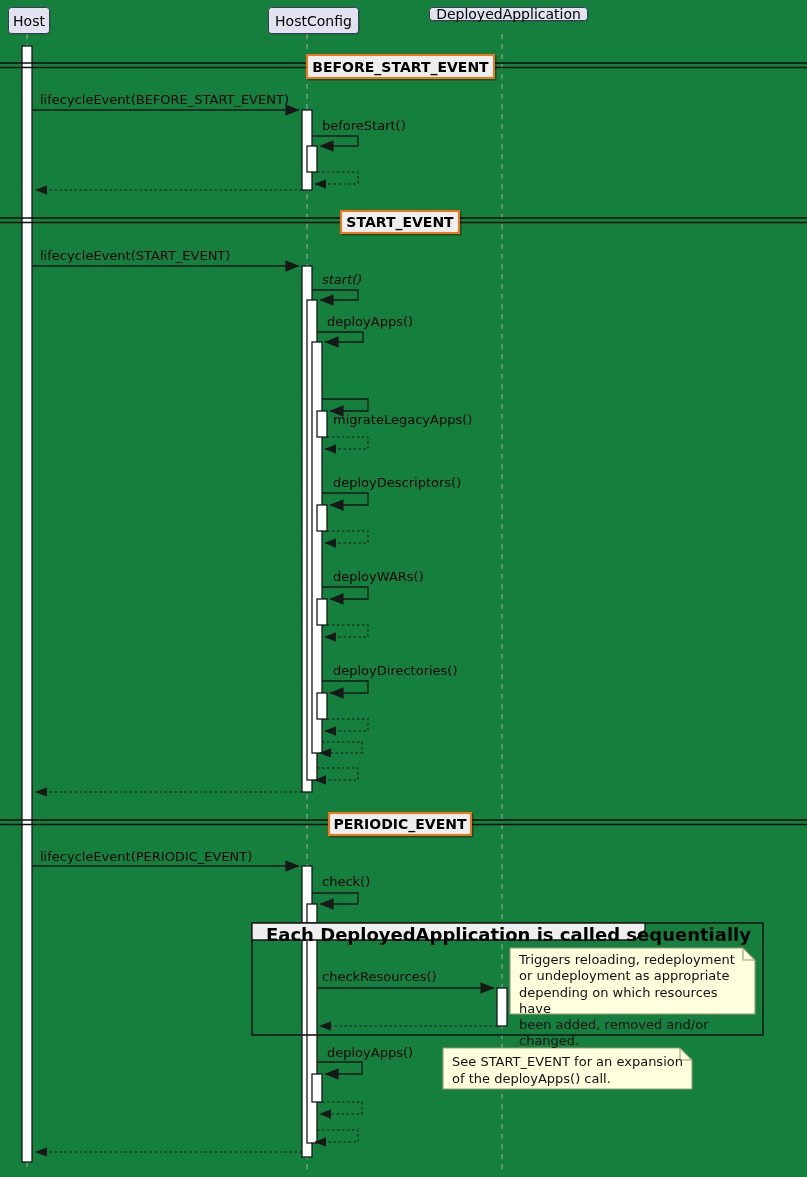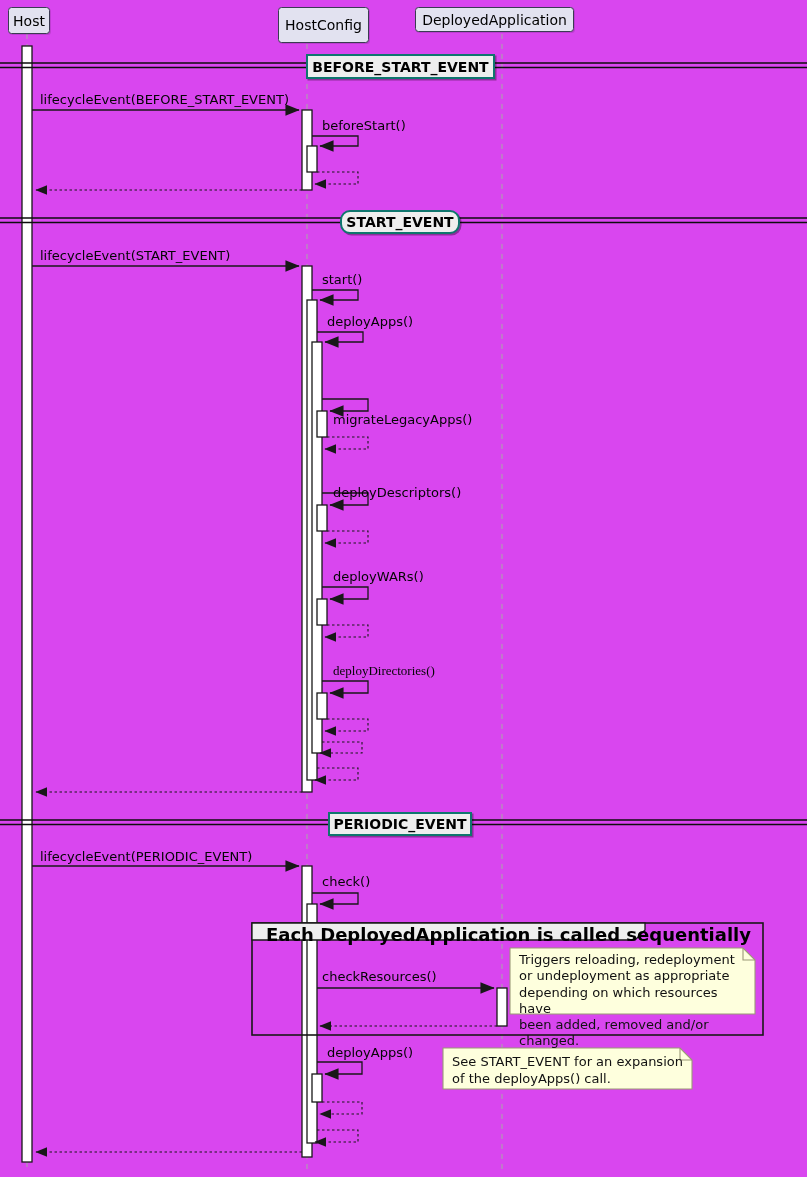--- a/index.html
+++ b/index.html
@@ -1,38 +1,38 @@
 <!DOCTYPE html>
 <html><head>
 <meta charset="utf-8">
 <style>
   * { margin:0; padding:0; box-sizing:border-box; }
   html,body { background:#ffffff; }
   #canvas {
     position:relative;
     width:807px; height:1177px;
-    background:#d946ef;
+    background:#15803d;
     font-family:"DejaVu Sans", "Liberation Sans", sans-serif;
     color:#000;
     overflow:hidden;
   }
   #gfx { position:absolute; left:0; top:0; }
   .participant {
     position:absolute;
     background:#E2E2F0;
     border:1.5px solid #3b3b53;
     border-radius:3.5px;
     display:flex; align-items:center; justify-content:center;
     font-size:14px;
     box-shadow:1px 1px 0 rgba(0,0,0,0.12);
   }
   .divider-box {
     position:absolute;
     background:#EEEEEE;
-    border:2px solid #0f766e;
+    border:2px solid #f97316;
     display:flex; align-items:center; justify-content:center;
     font-size:14px; font-weight:bold;
     box-shadow:1.5px 1.5px 0 rgba(0,0,0,0.35);
   }
   .mlabel {
     position:absolute;
     font-size:13px;
     white-space:nowrap;
     color:#050505;
   }
@@ -136,46 +136,46 @@
       <path d="M510,948 H743 L755,960 V1014 H510 Z" fill="#FEFFDD"></path>
       <path d="M743,948 V960 H755" fill="none"></path>
       <path d="M443,1048 H680 L692,1060 V1089 H443 Z" fill="#FEFFDD"></path>
       <path d="M680,1048 V1060 H692" fill="none"></path>
     </g>
   </svg>
 
   <div class="participant" style="left:8px; top:7px; width:42px; height:27px;">
     <span>Host</span>
   </div>
-  <div class="participant" style="left:278px; top:7px; width:91px; height:36px;">
+  <div class="participant" style="left:268px; top:7px; width:91px; height:27px;">
     <span>HostConfig</span>
   </div>
-  <div class="participant" style="left:415px; top:7px; width:159px; height:25px;">
+  <div class="participant" style="left:429px; top:7px; width:159px; height:14px;">
     <span>DeployedApplication</span>
   </div>
 
   <div class="divider-box" style="left:306px; top:54px; width:189px; height:25px;">
     <span>BEFORE_START_EVENT</span>
   </div>
-  <div class="divider-box" style="left:340px; top:210px; width:120px; height:24px;border-radius:10px;">
+  <div class="divider-box" style="left:340px; top:210px; width:120px; height:24px;">
     <span>START_EVENT</span>
   </div>
   <div class="divider-box" style="left:328px; top:812px; width:144px; height:24px;">
     <span>PERIODIC_EVENT</span>
   </div>
 
   <div class="mlabel" style="left:40px; top:92px;">lifecycleEvent(BEFORE_START_EVENT)</div>
   <div class="mlabel" style="left:322px; top:118px;">beforeStart()</div>
   <div class="mlabel" style="left:40px; top:248px;text-align:center;">lifecycleEvent(START_EVENT)</div>
-  <div class="mlabel" style="left:322px; top:272px;">start()</div>
+  <div class="mlabel" style="left:322px; top:272px;font-style:italic;">start()</div>
   <div class="mlabel" style="left:327px; top:314px;">deployApps()</div>
   <div class="mlabel" style="left:333px; top:381px;margin-top:31px;">migrateLegacyApps()</div>
-  <div class="mlabel" style="left:333px; top:485px;">deployDescriptors()</div>
+  <div class="mlabel" style="left:333px; top:475px;">deployDescriptors()</div>
   <div class="mlabel" style="left:333px; top:569px;">deployWARs()</div>
-  <div class="mlabel" style="left:333px; top:663px;font-family:Liberation Serif, serif;">deployDirectories()</div>
+  <div class="mlabel" style="left:333px; top:663px;">deployDirectories()</div>
   <div class="mlabel" style="left:40px; top:849px;">lifecycleEvent(PERIODIC_EVENT)</div>
   <div class="mlabel" style="left:322px; top:874px;">check()</div>
   <div class="mlabel" style="left:322px; top:969px;">checkResources()</div>
   <div class="mlabel" style="left:327px; top:1045px;">deployApps()</div>
 
   <div class="group-label" style="left:266px; top:924px;">Each DeployedApplication is called sequentially</div>
 
   <div class="note-text" style="left:452px; top:1053px; width:236px; line-height:17px;">See START_EVENT for an expansion
 of the deployApps() call.</div>
   <div class="note-text" style="left:519px; top:952px; width:232px;">Triggers reloading, redeployment

